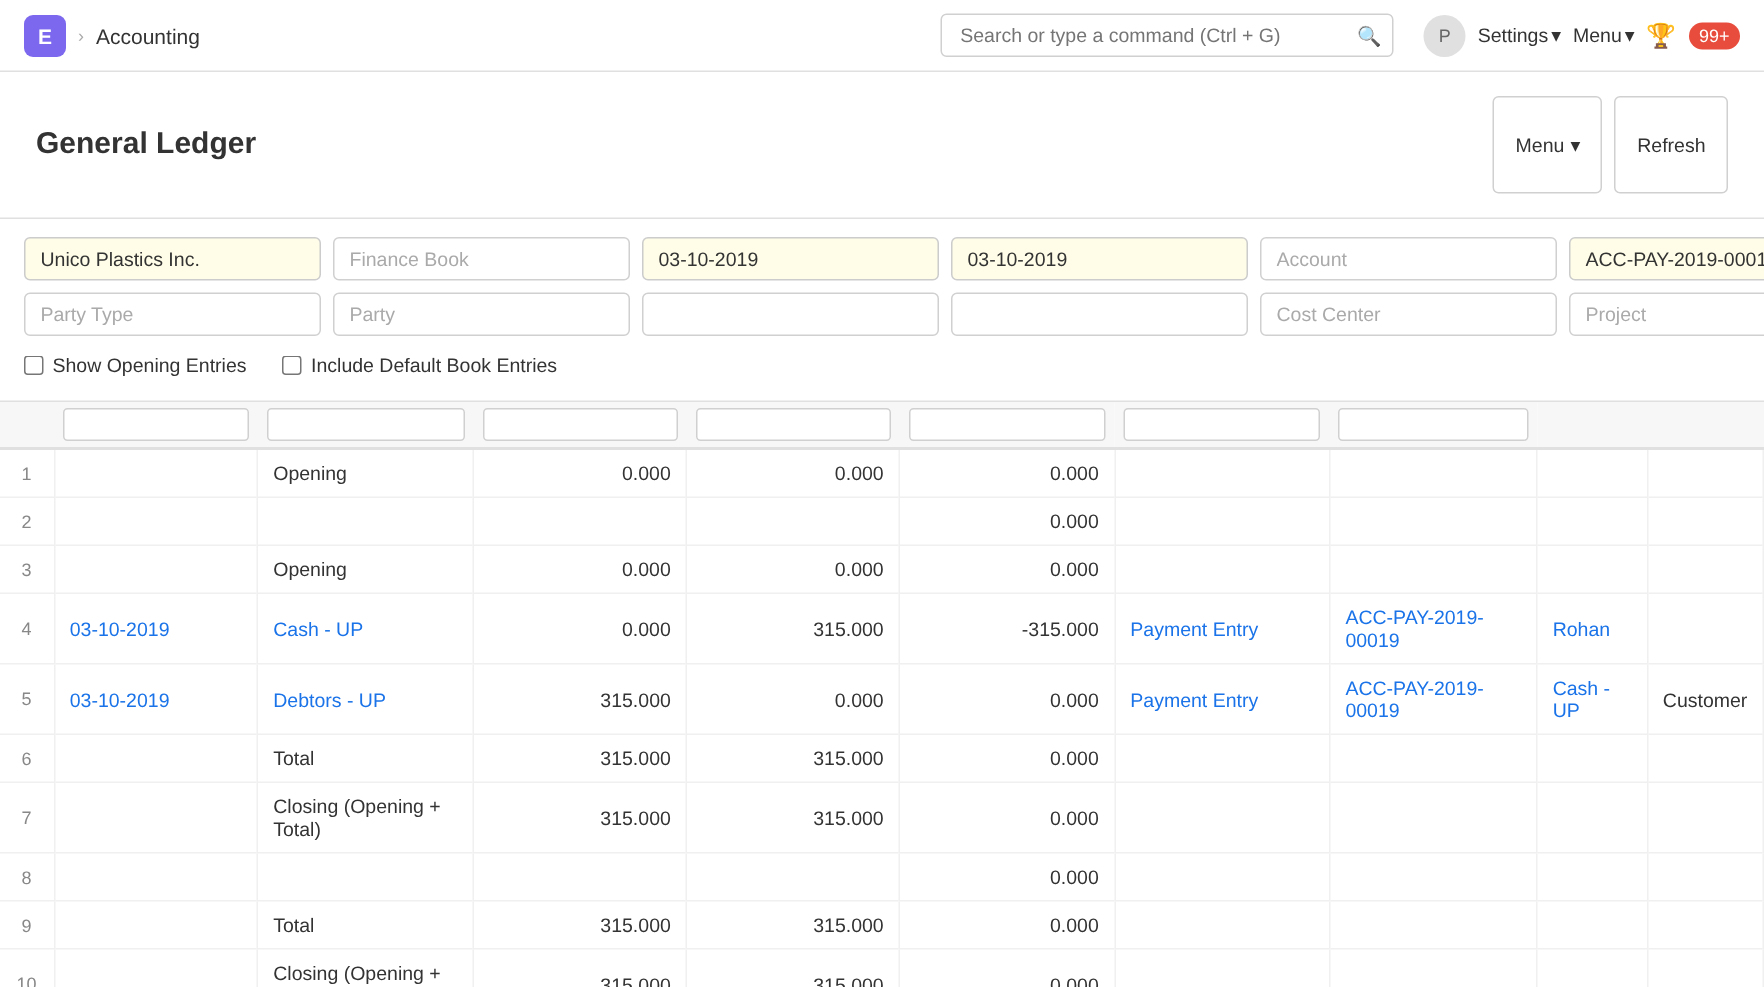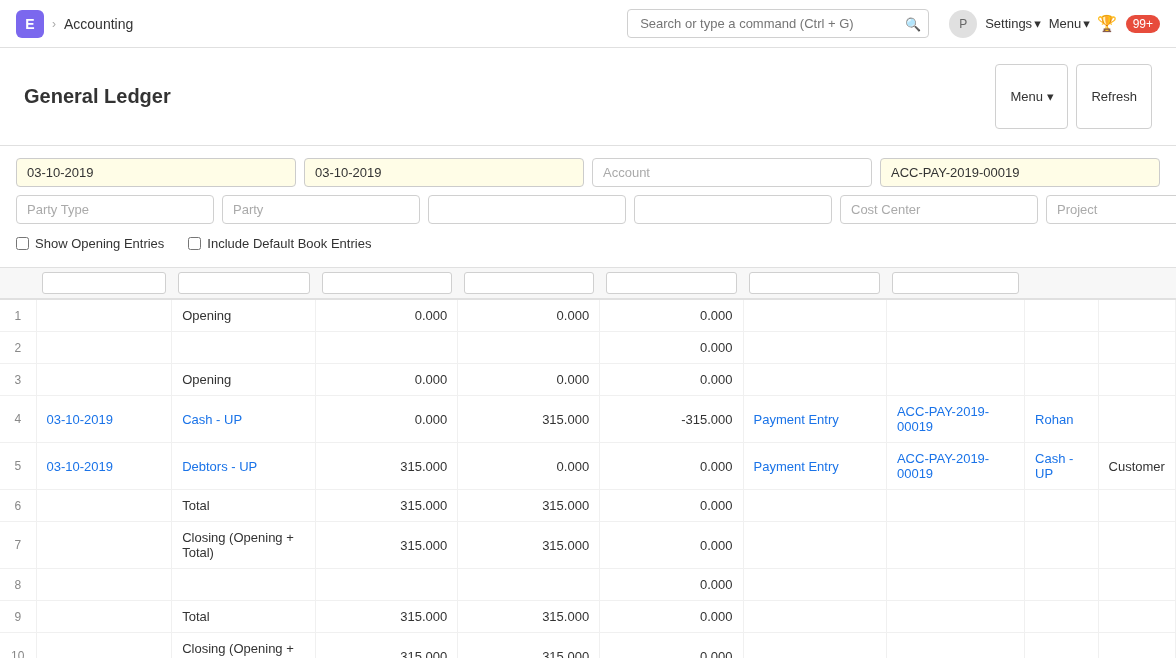--- a/index.html
+++ b/index.html
@@ -199,20 +199,22 @@
       <span>▾</span>
     </button>
     <button class="btn">
       <span>Refresh</span>
     </button>
   </div>
 </div>
 
 <div class="filters-section">
   <div class="filter-row">
+    <input class="filter-input filled" type="text" value="Unico Plastics Inc." style="">
+    <input class="filter-input" type="text" placeholder="Finance Book" style="">
     <input class="filter-input filled" type="text" value="03-10-2019" style="">
     <input class="filter-input filled" type="text" value="03-10-2019" style="">
     <input class="filter-input" type="text" placeholder="Account" style="">
     <input class="filter-input filled" type="text" value="ACC-PAY-2019-00019" style="">
   </div>
   <div class="filter-row">
     <input class="filter-input" type="text" placeholder="Party Type" style="">
     <input class="filter-input" type="text" placeholder="Party" style="">
     <input class="filter-input" type="text" placeholder="" style="">
     <input class="filter-input" type="text" placeholder="" style="">

